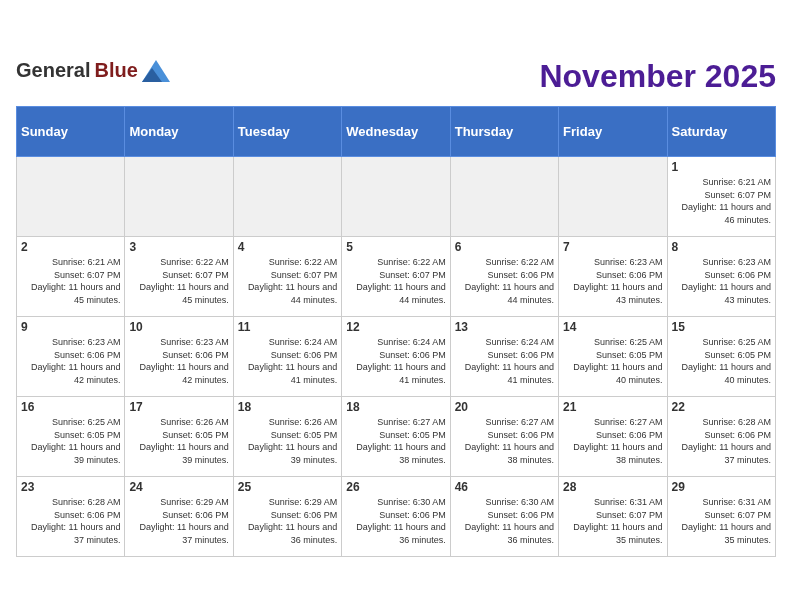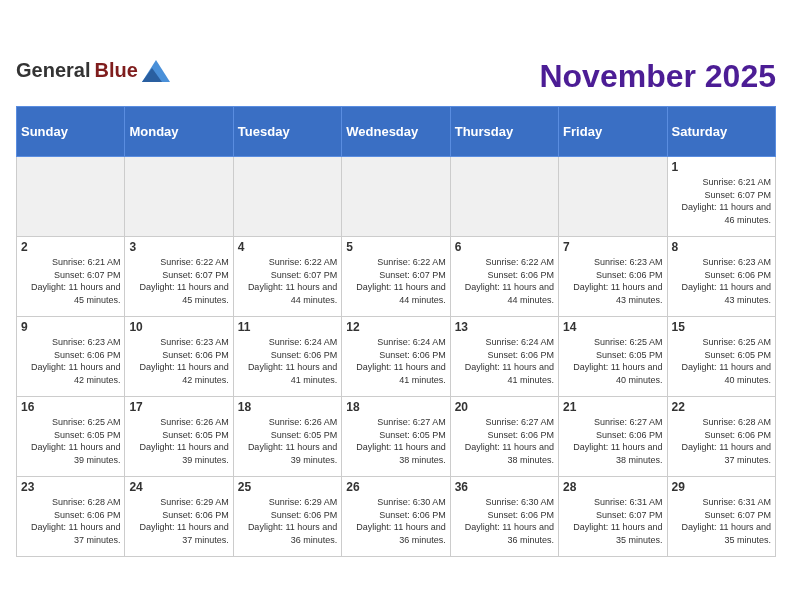--- a/index.html
+++ b/index.html
@@ -276,21 +276,21 @@
 Sunset: 6:06 PM
 Daylight: 11 hours and 36 minutes.</div>
         </td>
         <td>
           <span class="day-num">26</span>
           <div class="cell-text" style="white-space: pre-line;">Sunrise: 6:30 AM
 Sunset: 6:06 PM
 Daylight: 11 hours and 36 minutes.</div>
         </td>
         <td>
-          <span class="day-num">36</span>
+          <span class="day-num">46</span>
           <div class="cell-text" style="white-space: pre-line;">Sunrise: 6:30 AM
 Sunset: 6:06 PM
 Daylight: 11 hours and 36 minutes.</div>
         </td>
         <td>
           <span class="day-num">28</span>
           <div class="cell-text" style="white-space: pre-line;">Sunrise: 6:31 AM
 Sunset: 6:07 PM
 Daylight: 11 hours and 35 minutes.</div>
         </td>

